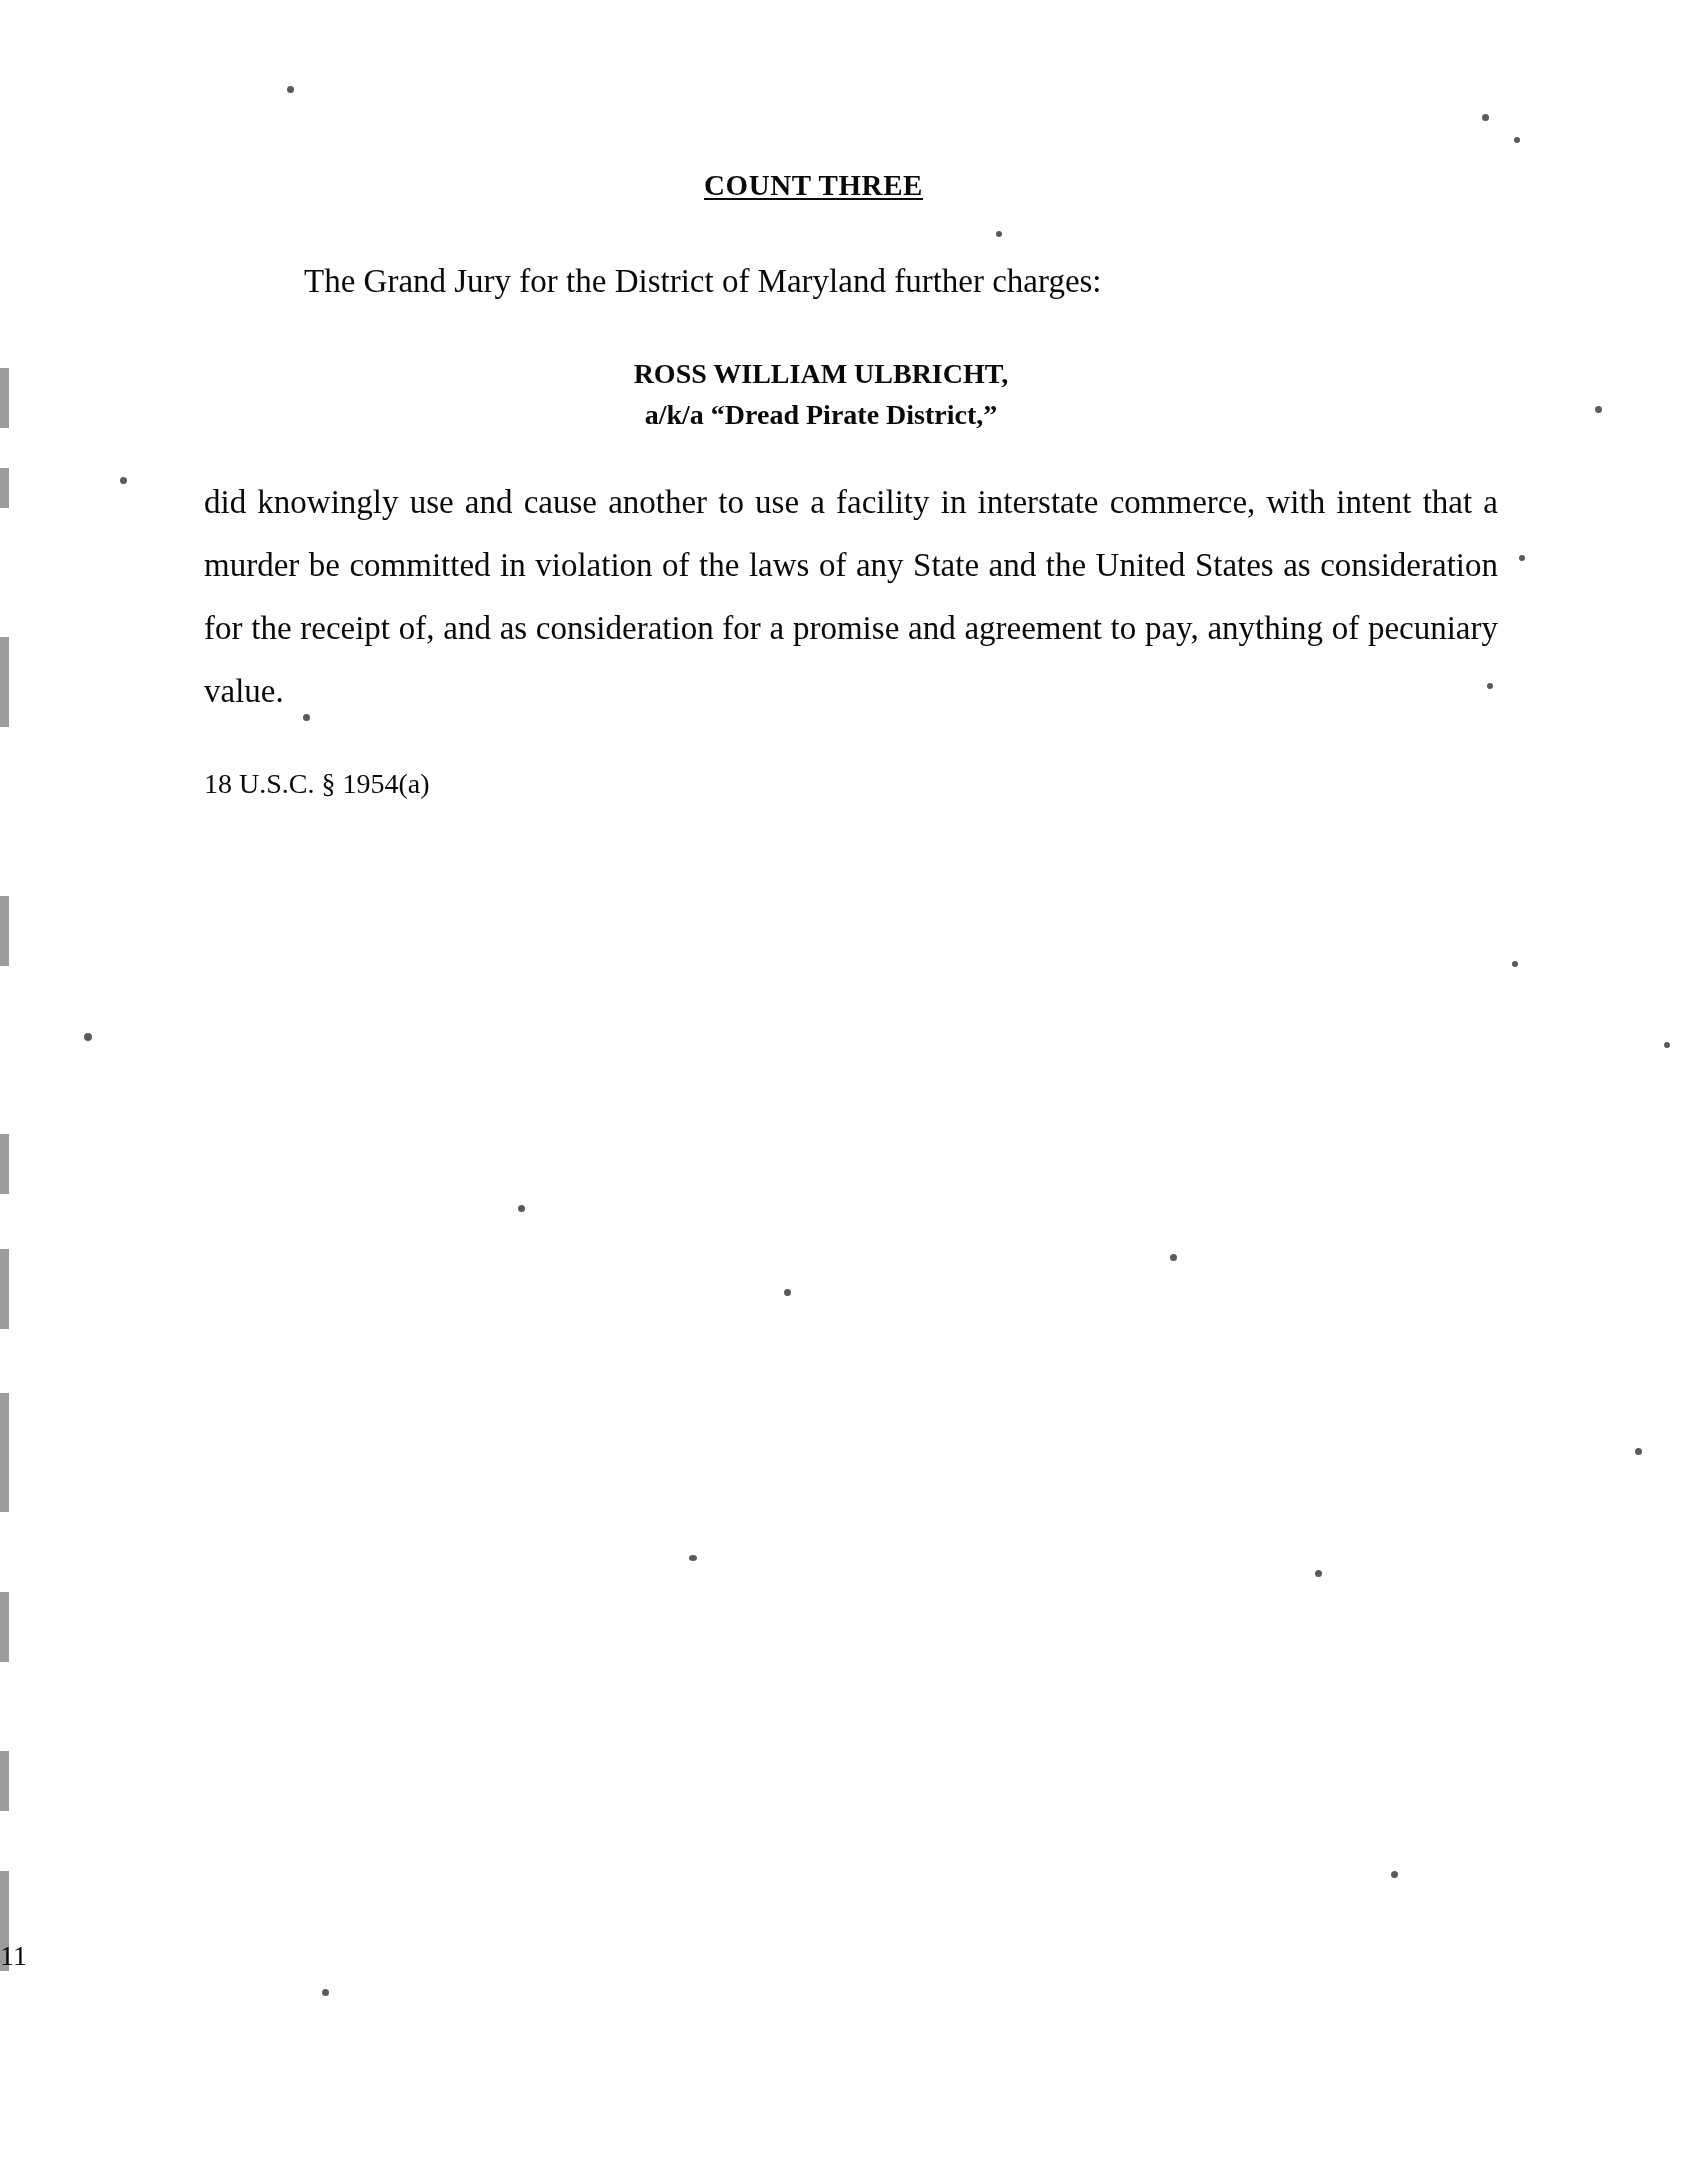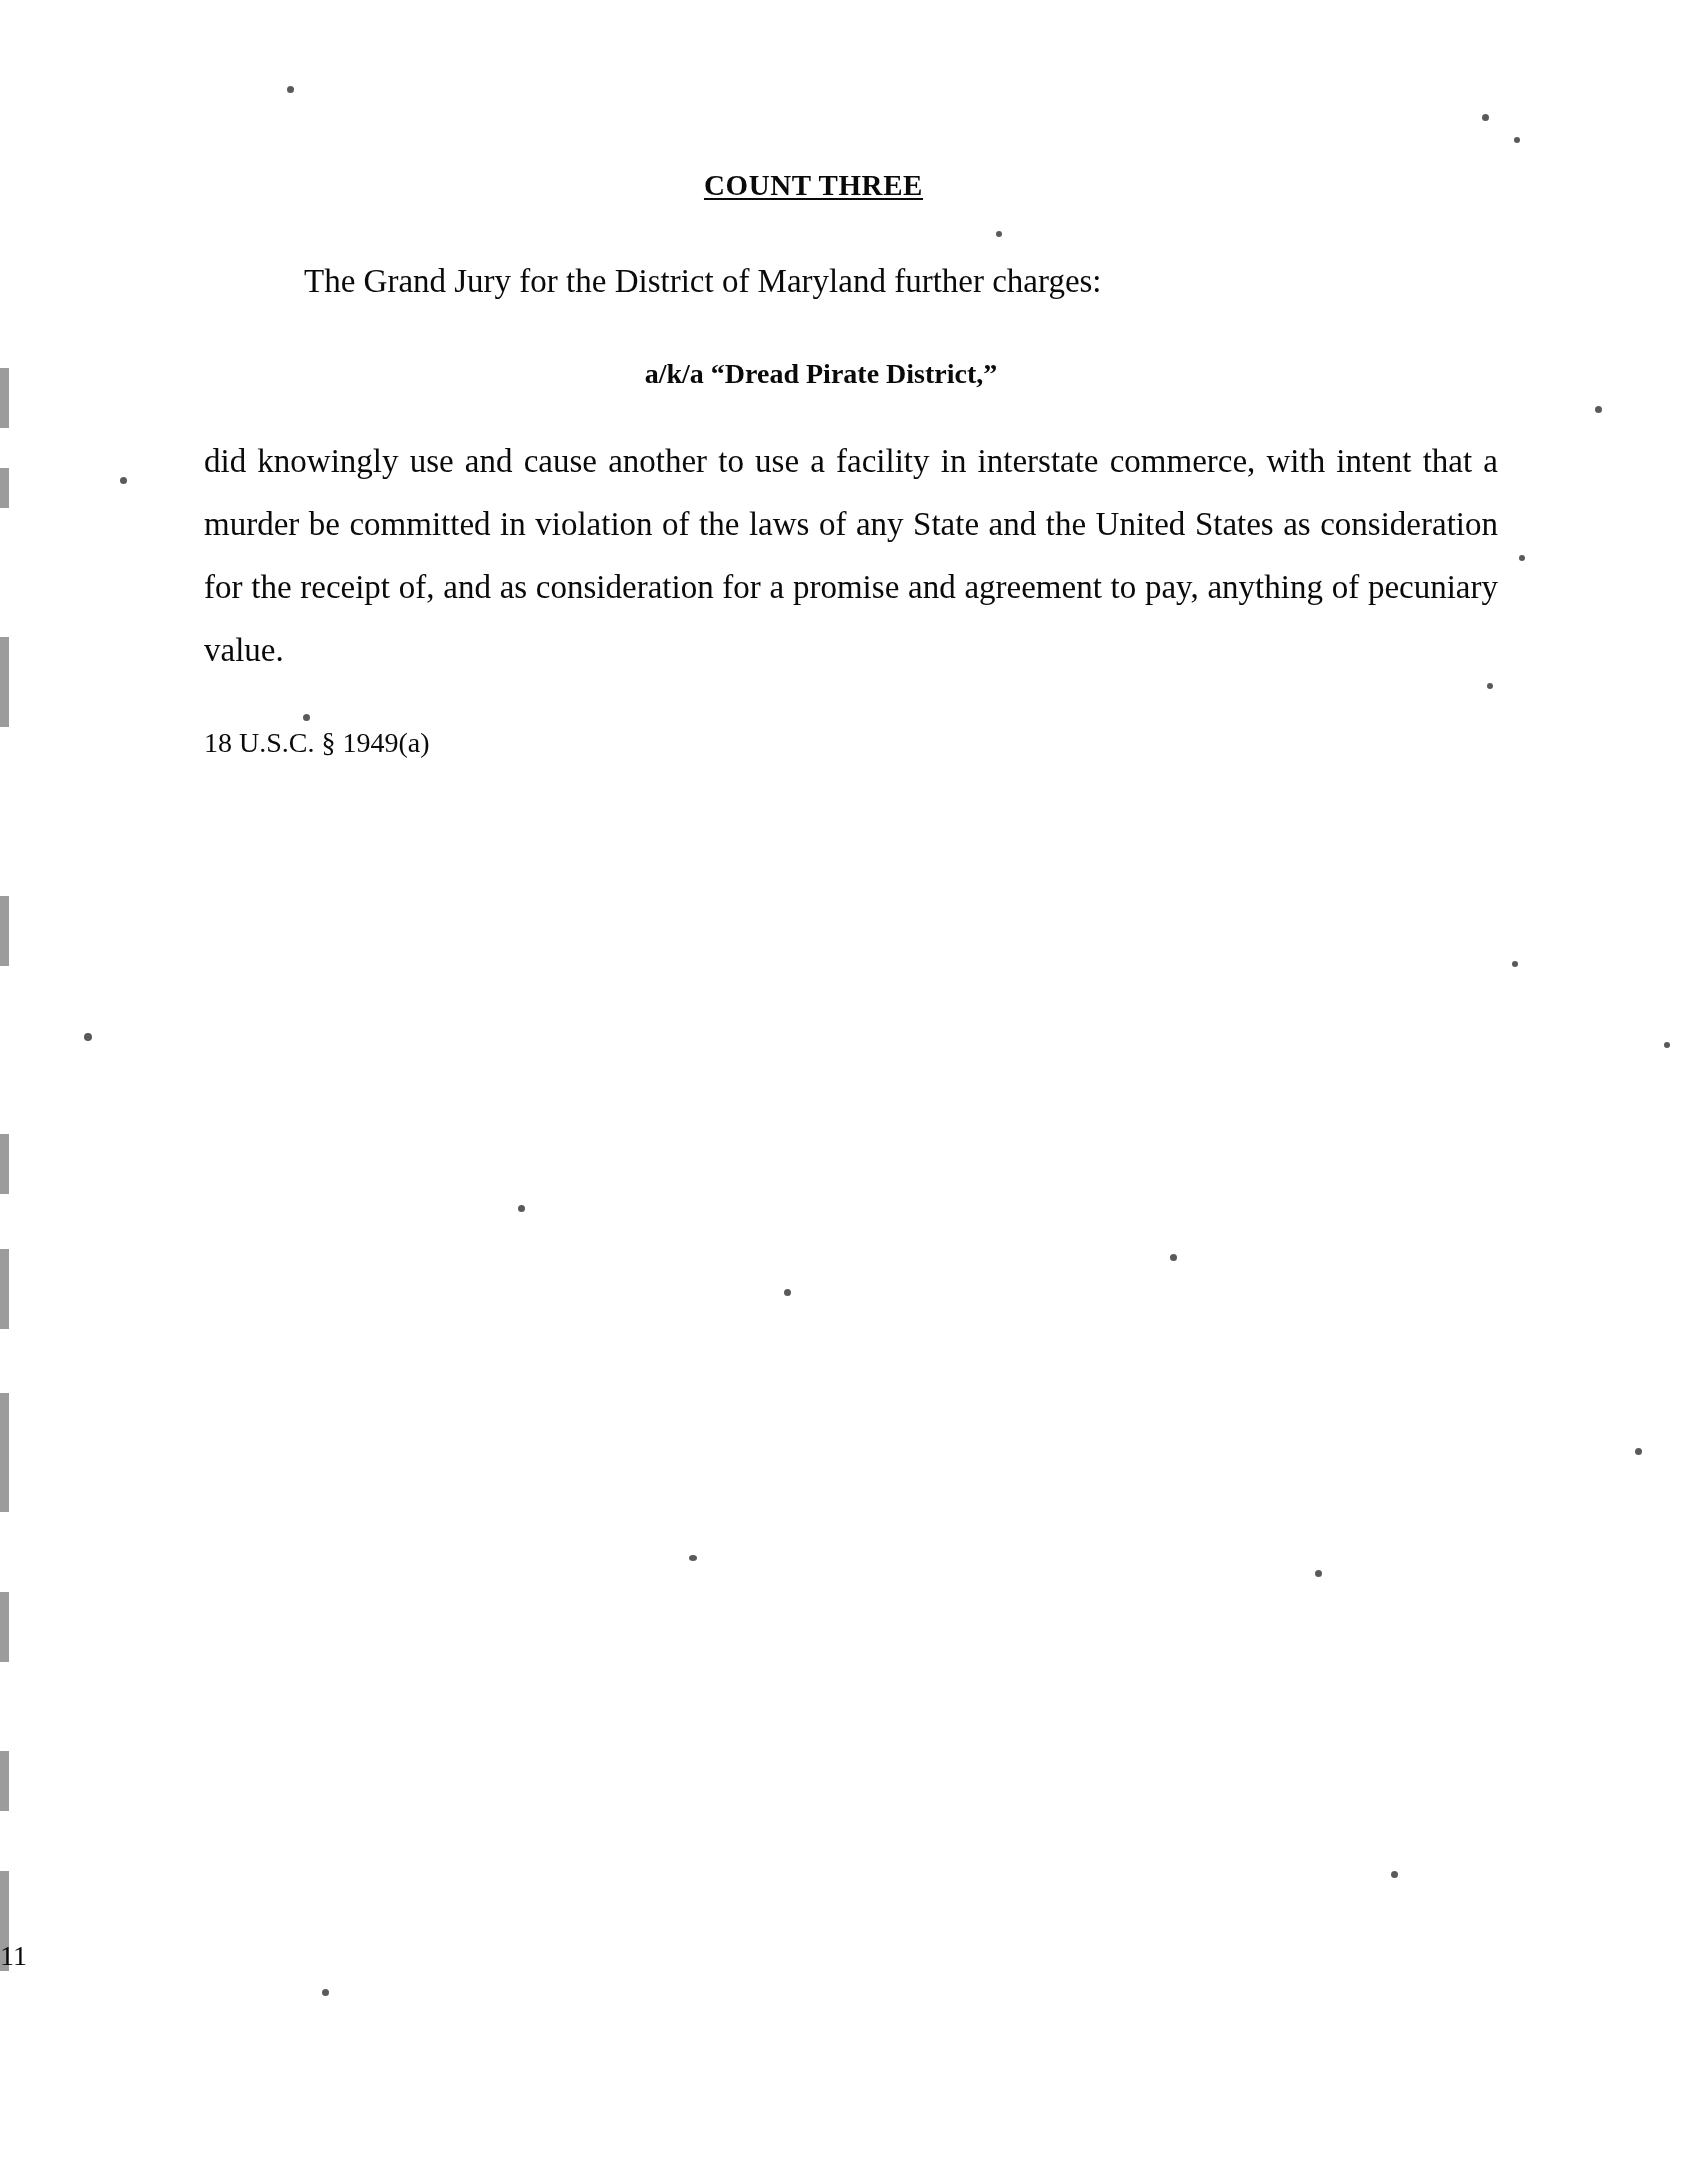--- a/index.html
+++ b/index.html
@@ -151,27 +151,28 @@
 
     <h1 class="count-title">
       <span>COUNT THREE</span>
     </h1>
 
     <p class="para intro">The Grand Jury for the District of Maryland further charges:</p>
 
 
 
     <div class="defendant-block">
+      <div>ROSS WILLIAM ULBRICHT,</div>
       <div>a/k/a “Dread Pirate District,”</div>
     </div>
 
     <p class="para body-para">did knowingly use and cause another to use a facility in interstate commerce, with intent that a murder be committed in violation of the laws of any State and the United States as consideration for the receipt of, and as consideration for a promise and agreement to pay, anything of pecuniary value.</p>
 
     <div class="statutes">
-      <div>18 U.S.C. § 1949(a)</div>
+      <div>18 U.S.C. § 1954(a)</div>
     </div>
 
   </div>
 
   <div class="page-number">11</div>
 
 </div>
 
 
 </body></html>

